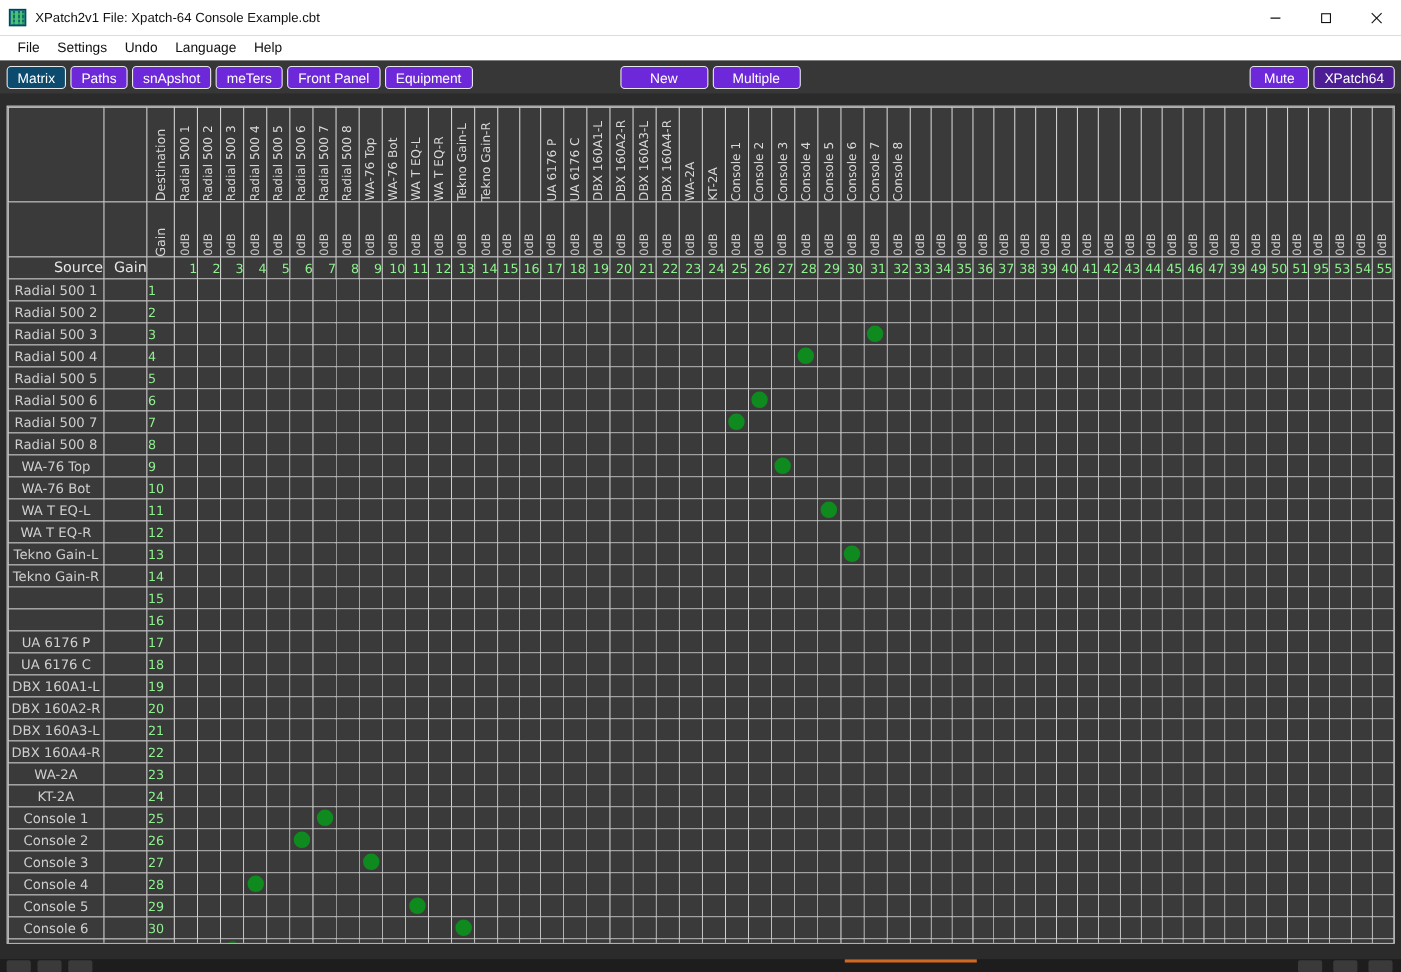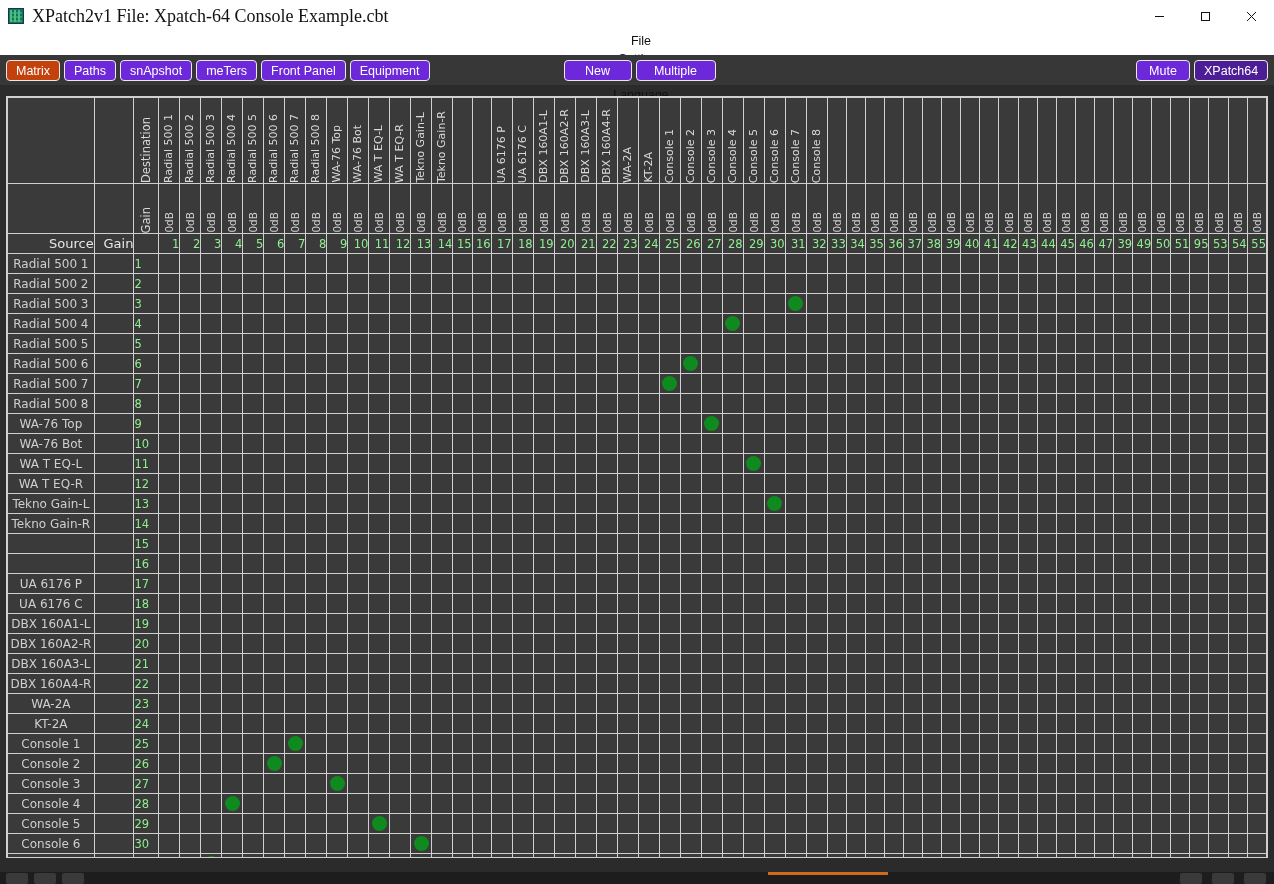--- a/index.html
+++ b/index.html
@@ -21,50 +21,50 @@
     background:#1c6b7a;position:relative;flex:0 0 auto;
     box-shadow:inset 0 0 0 1px #0d3d47;
   }
   #appicon:before{
     content:"";position:absolute;left:2px;top:2px;right:2px;bottom:2px;
     background:
       repeating-linear-gradient(90deg,#49c07a 0 2px,transparent 2px 4px),
       repeating-linear-gradient(0deg,#2ea05f 0 2px,transparent 2px 4px),
       #166b6b;
   }
-  #titletext{font-size:18px;color:#111;font-family:Liberation Serif, serif;}
+  #titletext{font-size:12px;color:#111;font-family:Liberation Sans, sans-serif;}
   #winbtns{margin-left:auto;display:flex;height:32px;}
   .winbtn{
     width:46px;height:32px;display:flex;align-items:center;justify-content:center;
     color:#222;font-size:13px;font-family:"Liberation Sans",sans-serif;
   }
   .winbtn svg{display:block;}
 
   
   #menubar{
     height:22px;background:#ffffff;display:flex;align-items:center;
-    padding-left:8px;border-bottom:1px solid #ffffff;flex-direction:column;
+    padding-left:8px;border-bottom:1px solid #ffffff;
   }
   .menuitem{
     color:#111;font-size:12.5px;padding:2px 8px;font-family:"Liberation Sans",sans-serif;
   }
 
   
   #toolbar{
     height:30px;background:#373737;display:flex;align-items:center;
     padding:0 6px;position:relative;
   }
   .tbtn{
     height:21px;line-height:20px;padding:0 9px;margin-right:4px;
     background:#6d28d9;color:#ffffff;font-size:12.5px;
     border:1px solid #e9e9e9;border-radius:4px;
     font-family:"Liberation Sans",sans-serif;text-align:center;
     box-sizing:border-box;white-space:nowrap;
   }
-  .tbtn.active{background:#c2410c;border-color:#e9e9e9;}
+  .tbtn.active{background:#0c4a6e;border-color:#e9e9e9;}
   .tbtn.red{background:#4c1d95;border-color:#e9e9e9;color:#ffffff;}
   .tb-gap{width:130px;}
   .tb-spacer{flex:1 1 auto;}
 
   
   #matrixwrap{
     position:absolute;left:6px;top:96px;
     width:1262px;height:762px;
     background:#3a3a3a;
     border:1px solid #d0d0d0;
@@ -174,21 +174,21 @@
 </div>
 
 <div id="toolbar">
   <div class="tbtn active">Matrix</div>
   <div class="tbtn">Paths</div>
   <div class="tbtn">snApshot</div>
   <div class="tbtn">meTers</div>
   <div class="tbtn">Front Panel</div>
   <div class="tbtn">Equipment</div>
   <div class="tb-gap"></div>
-  <div class="tbtn" style="width:68px;">New</div>
+  <div class="tbtn" style="width:80px;">New</div>
   <div class="tbtn" style="width:80px;">Multiple</div>
   <div class="tb-spacer"></div>
   <div class="tbtn" style="width:54px;">Mute</div>
   <div class="tbtn red" style="width:74px;margin-right:0;">XPatch64</div>
 </div>
 
 <div id="matrixwrap">
   <table class="matrix">
     <colgroup>
       <col class="c-src">

